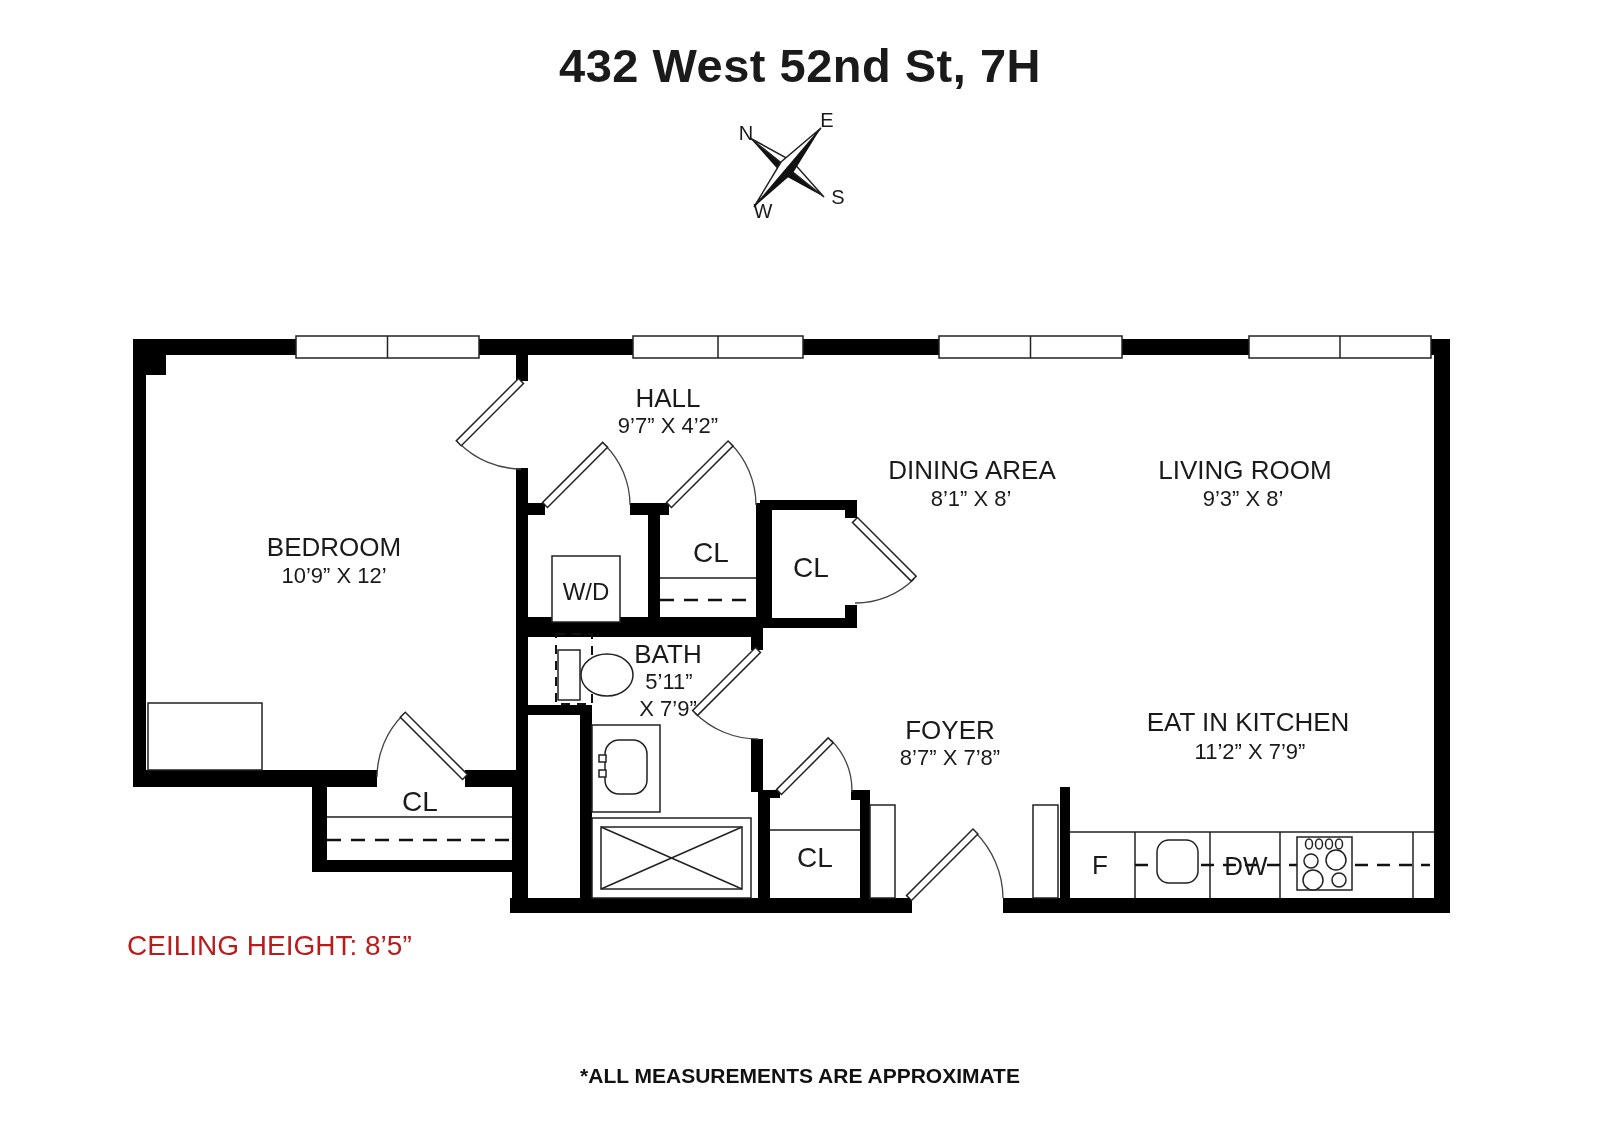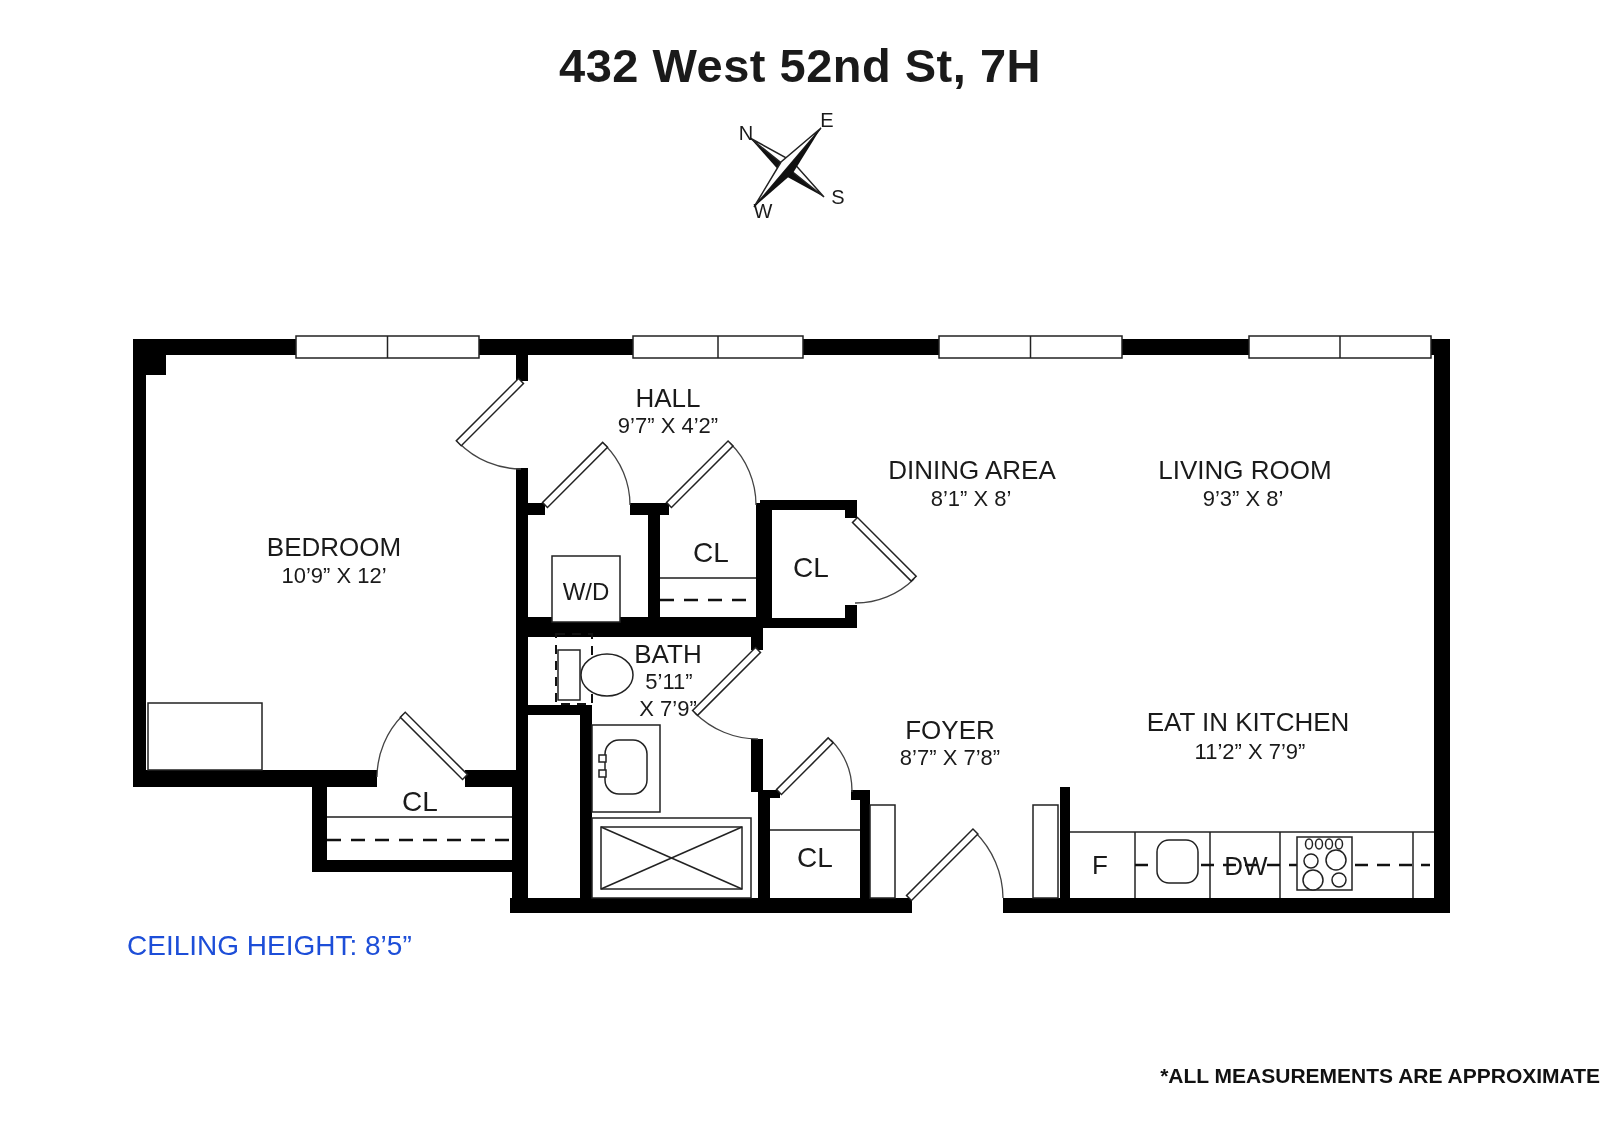--- a/index.html
+++ b/index.html
@@ -1,21 +1,21 @@
 <!DOCTYPE html>
 <html><head>
 <meta charset="utf-8">
 <style>
   html,body{margin:0;padding:0;background:#ffffff;}
   #canvas{position:relative;width:1600px;height:1131px;background:#ffffff;overflow:hidden;
           font-family:"Liberation Sans", sans-serif;color:#1a1a1a;}
   .title{position:absolute;top:38px;left:0;width:100%;text-align:center;
          font-size:47px;font-weight:700;letter-spacing:.5px;color:#1a1a1a;}
-  .ceiling-note{position:absolute;left:127px;top:930px;font-size:28px;font-weight:400;color:#1d4ed8;}
-  .disclaimer{position:absolute;top:1064px;left:0;width:100%;text-align:right;
+  .ceiling-note{position:absolute;left:127px;top:930px;font-size:28px;font-weight:400;color:#b91c1c;}
+  .disclaimer{position:absolute;top:1064px;left:0;width:100%;text-align:center;
               font-size:21px;font-weight:700;color:#111;}
   svg{position:absolute;left:0;top:0;}
   svg text{fill:#1a1a1a;}
   .room-name{font-size:26px;}
   .room-dims{font-size:22px;}
   .cl-label{font-size:28px;}
   .wd-label{font-size:24px;}
   .appl-label{font-size:26px;}
   .compass-letter{font-size:20px;}
   .wall{fill:#000;}

